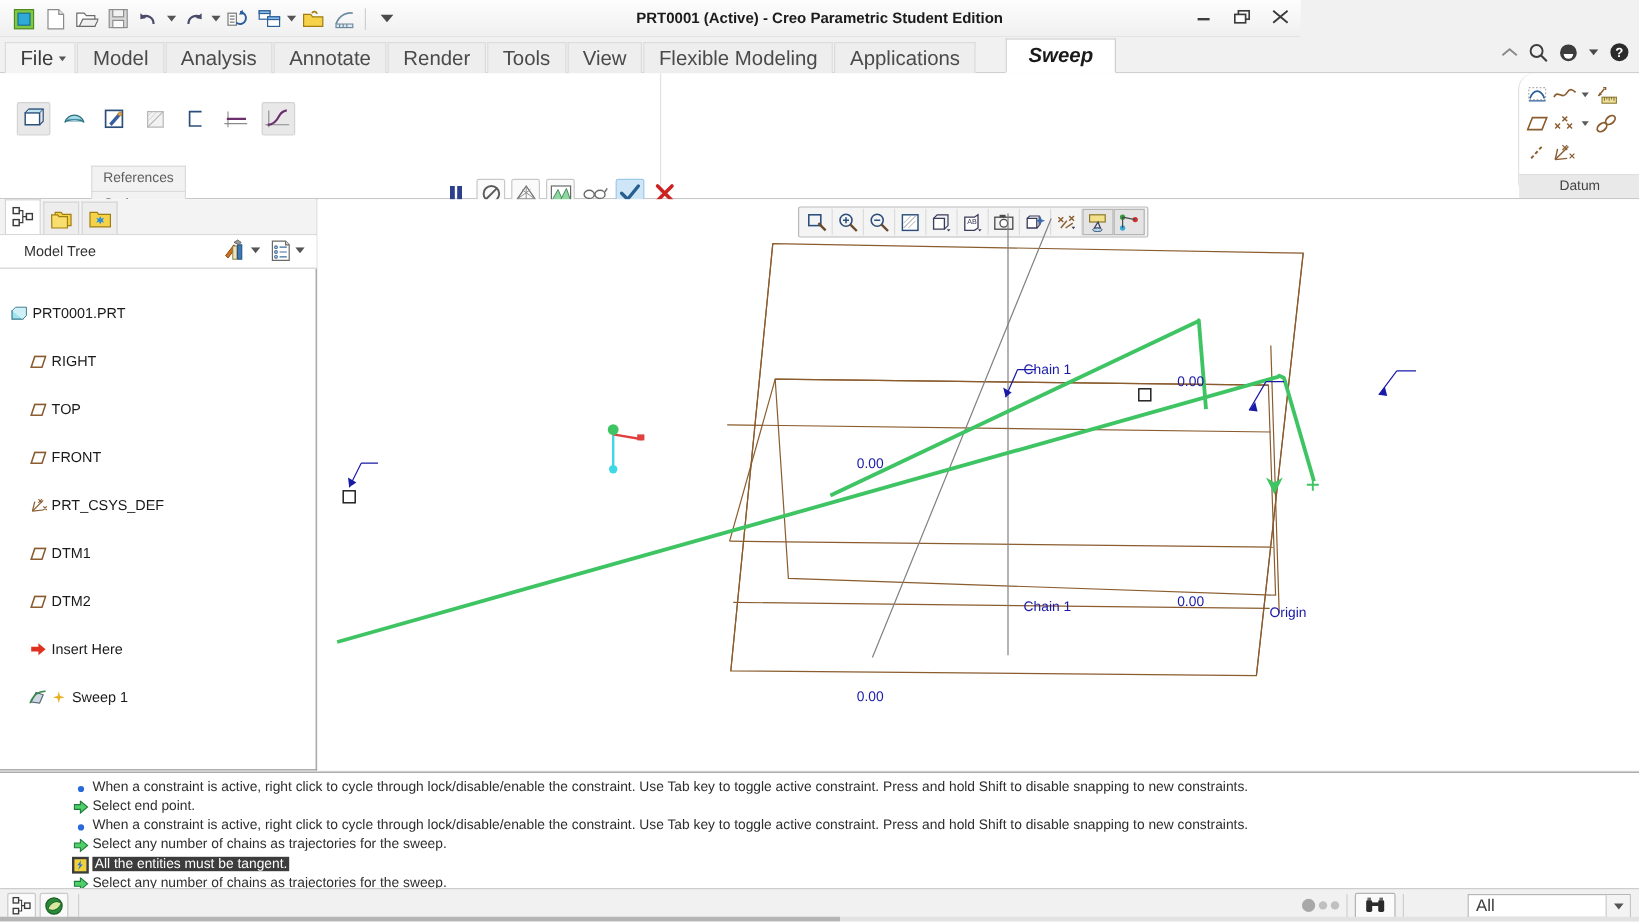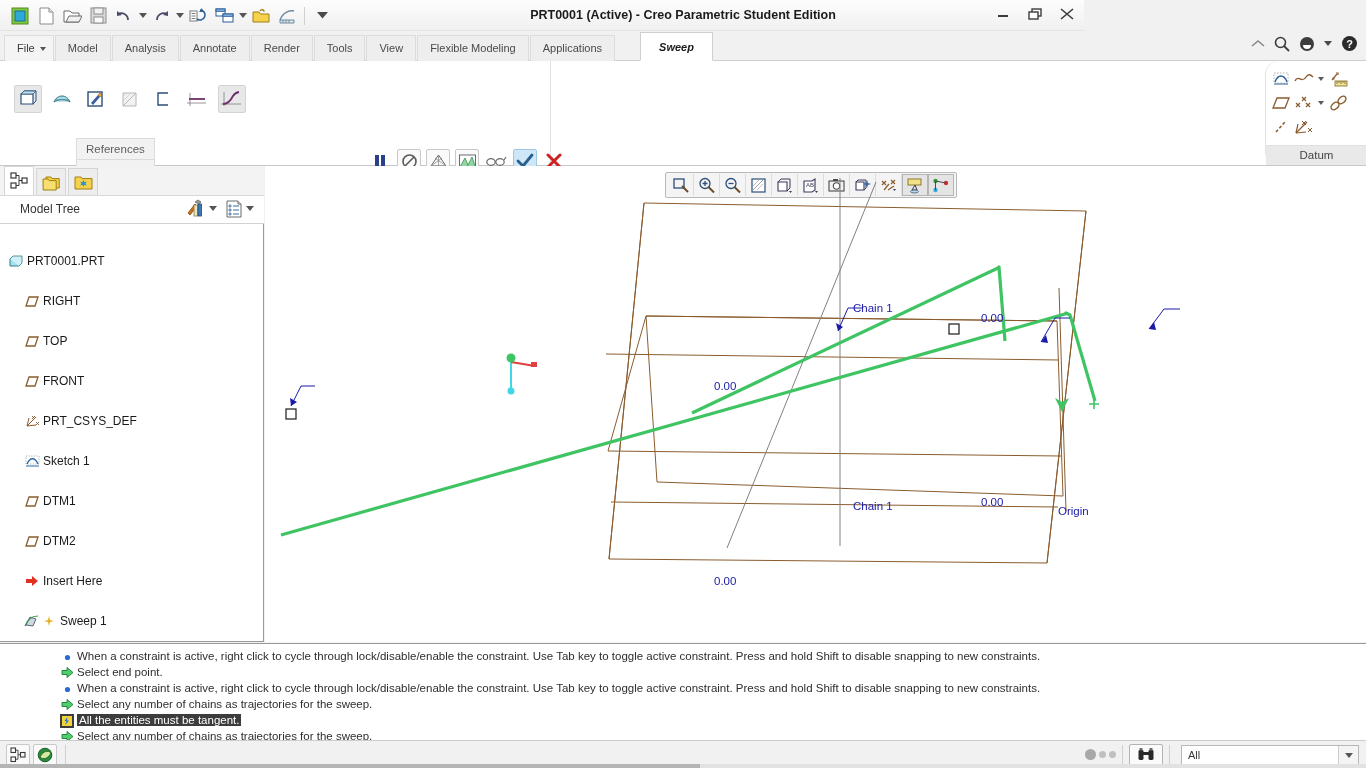--- a/index.html
+++ b/index.html
@@ -36,21 +36,21 @@
   .wincontrols .wc { width: 22px; height: 20px; display: flex; align-items: center; justify-content: center; color: #3c3c3c; }
 
   
   .tabstrip {
     position: absolute; left: 0; top: 31px; width: 1366px; height: 30px;
     background: #f1f1f1; border-bottom: 1px solid #cfcfcf;
   }
   .tabs { position: absolute; left: 4px; top: 0; display: flex; height: 30px; align-items: flex-end; }
   .tab {
     height: 26px; line-height: 25px; padding: 0 12px;
-    font-size: 11px; color: #4a4a4a;
+    font-size: 17px; color: #4a4a4a;
     background: #eeeeee; border: 1px solid #dcdcdc; border-bottom: none;
     margin-right: 1px;
   }
   .tab.file {
     background: #f4f4f4; padding-right: 18px; position: relative; color: #3b3b3b;
   }
   .tab.file::after {
     content: ""; position: absolute; right: 7px; top: 11px;
     border-left: 3.5px solid transparent; border-right: 3.5px solid transparent;
     border-top: 4px solid #555;
@@ -151,23 +151,23 @@
     display: flex; align-items: center;
   }
   .sb-left { display: flex; align-items: center; gap: 3px; padding-left: 6px; }
   .sb-ico { width: 24px; height: 22px; display: flex; align-items: center; justify-content: center; border: 1px solid #c9c9c9; background: #fafafa; border-radius: 2px; }
   .sb-div { width: 1px; height: 20px; background: #cfcfcf; margin: 0 8px; }
   .dots { display: flex; align-items: center; gap: 3px; }
   .dot { width: 7px; height: 7px; border-radius: 50%; background: #c0c0c0; }
   .dot.big { width: 11px; height: 11px; background: #a8a8a8; }
   .binoc { width: 34px; height: 22px; display: flex; align-items: center; justify-content: center; border: 1px solid #b4b4b4; background: #fafafa; border-radius: 2px; }
   .filter-select {
-    position: absolute; right: 7px; top: 4px; width: 178px; height: 20px;
-    background: #ffffff; border: 1px solid #b8b8b8; display: flex; align-items: center;
-    font-size: 11px; color: #3a3a3a; padding-left: 6px;
+    position: absolute; right: 7px; top: 4px; width: 136px; height: 20px;
+    background: #ffffff; border: 1px solid #b8b8b8; display: flex; align-items: flex-start;
+    font-size: 14px; color: #3a3a3a; padding-left: 6px;
   }
   .filter-select .fcaret {
     position: absolute; right: 0; top: 0; width: 20px; height: 18px;
     display: flex; align-items: center; justify-content: center; background: #f4f4f4; border-left: 1px solid #ccc;
   }
   .filter-select .fcaret::after { content: ""; border-left: 4px solid transparent; border-right: 4px solid transparent; border-top: 5px solid #555; }
 
   .hscroll {
     position: absolute; left: 0; top: 764px; width: 1366px; height: 4px; background: #e2e2e2;
   }
@@ -622,30 +622,20 @@
             <path d="M2 11 L11 2" stroke="#8a5c2e" stroke-width="1"></path>
             <path d="M2 11 L11 10" stroke="#8a5c2e" stroke-width="1"></path>
             <path d="M2 11 L4 3" stroke="#8a5c2e" stroke-width="1"></path>
             <path d="M7 1 L10 4 M10 1 L7 4" stroke="#8a5c2e" stroke-width="0.9"></path>
             <path d="M11 7 L14 10 M14 7 L11 10" stroke="#8a5c2e" stroke-width="0.9"></path>
           </svg>
         </span>
         <span>PRT_CSYS_DEF</span>
       </div>
 
-      <div class="tree-row indent">
-        <span class="tw">
-          <svg width="15" height="13" viewBox="0 0 15 13">
-            <rect x="1" y="1" width="13" height="8" fill="none" stroke="#b8b8b8" stroke-dasharray="1.3,1.3"></rect>
-            <path d="M2 9 C5 2, 10 2, 13 9" stroke="#2a6aa8" stroke-width="1.3" fill="none"></path>
-            <line x1="1" y1="11" x2="14" y2="11" stroke="#2a6aa8" stroke-width="1"></line>
-          </svg>
-        </span>
-        <span>Sketch 1</span>
-      </div>
 
       <div class="tree-row indent">
         <span class="tw">
           <svg width="14" height="11" viewBox="0 0 14 11">
               <path d="M4 1 H13 L10 10 H1 z" fill="none" stroke="#8a5c2e" stroke-width="1.3"></path>
             </svg>
         </span>
         <span>DTM1</span>
       </div>
 

